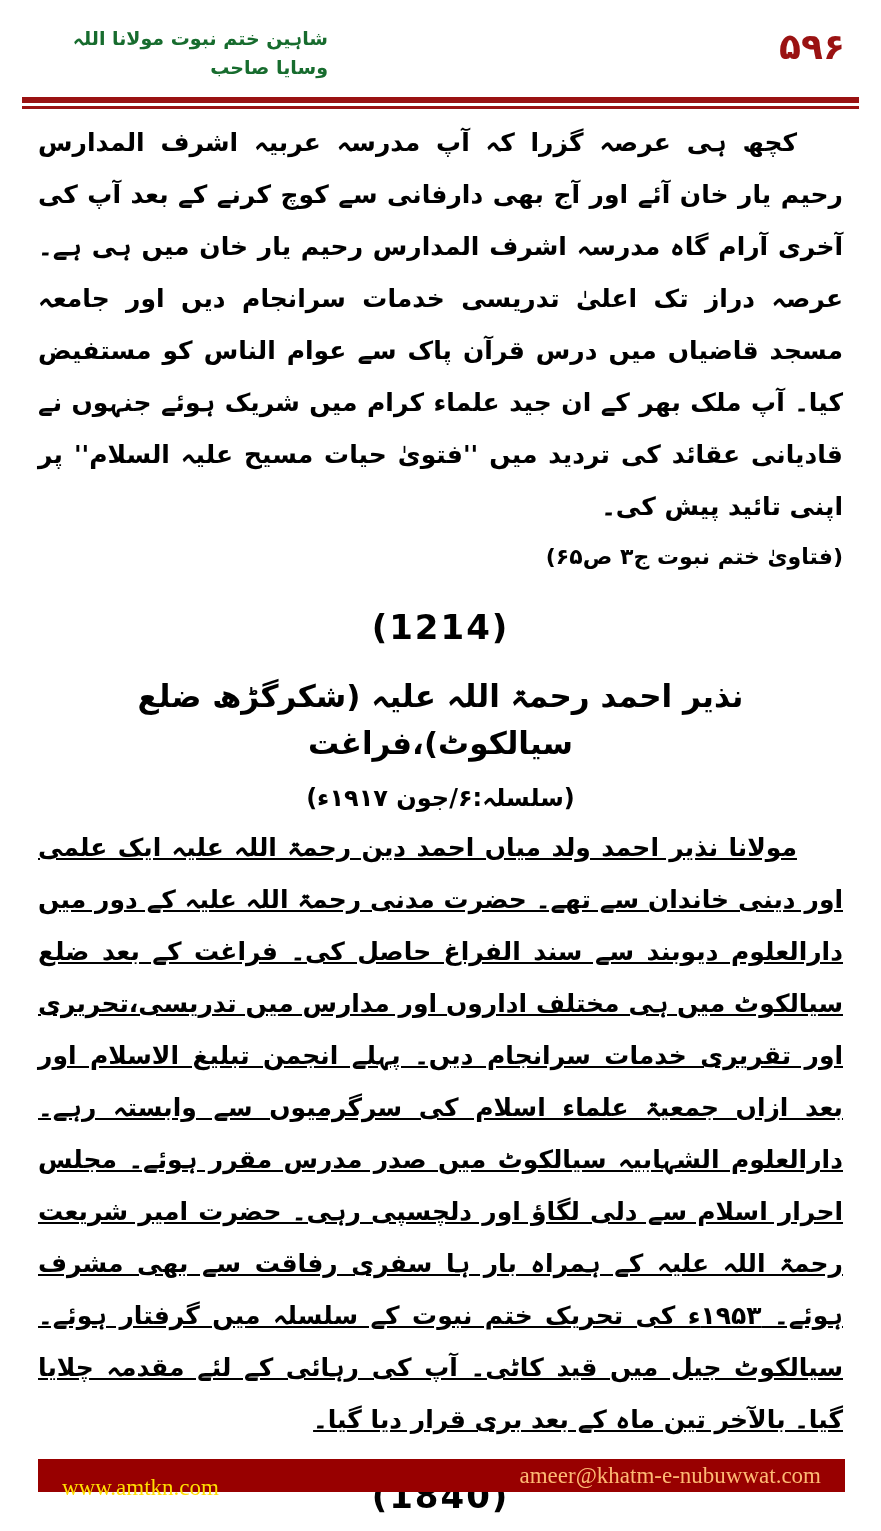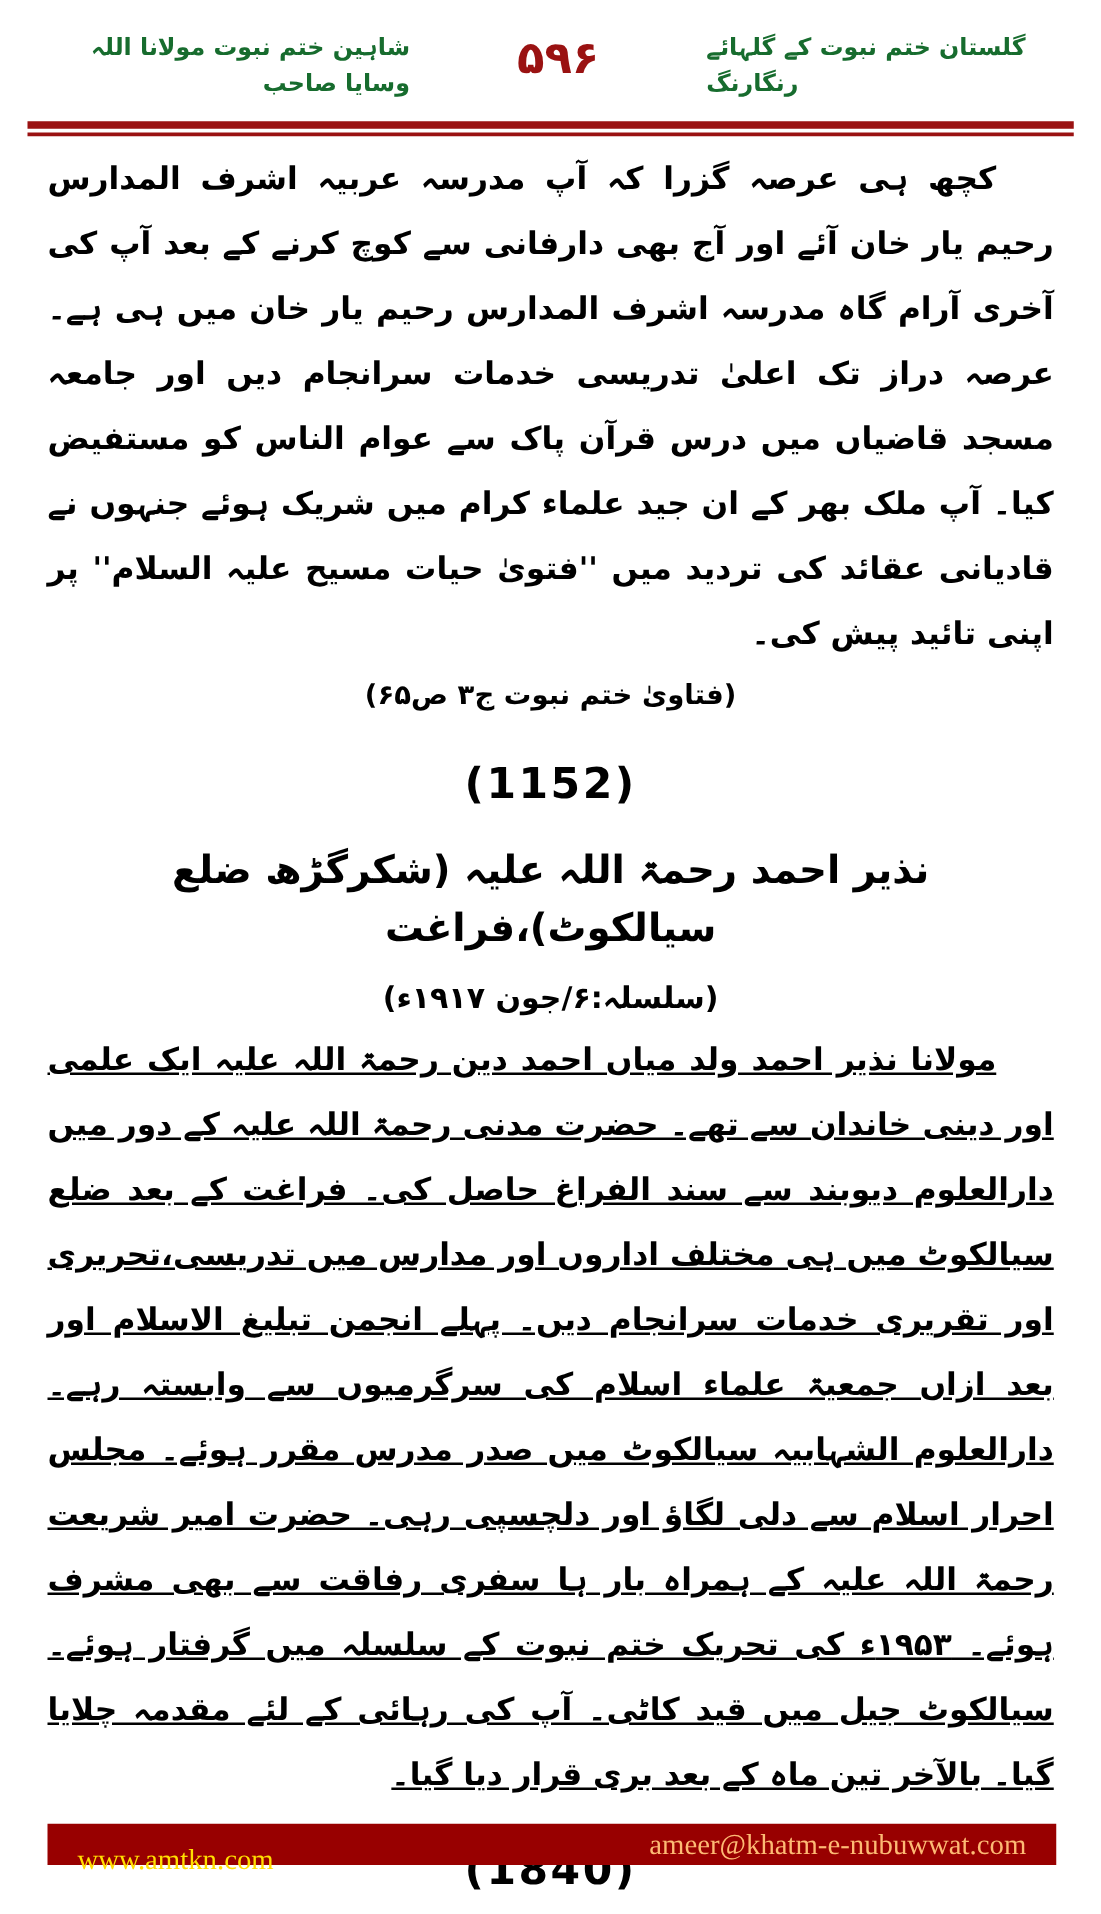--- a/index.html
+++ b/index.html
@@ -3,21 +3,21 @@
 <meta charset="utf-8">
 <style>
   * { margin:0; padding:0; box-sizing:border-box; }
   html,body { background:#ffffff; }
   .page {
     width:881px; height:1531px; background:#fff; position:relative; overflow:hidden;
     font-family:"DejaVu Sans", sans-serif; color:#000;
   }
   .page-header {
     display:flex; align-items:flex-start; justify-content:space-between;
-    padding:24px 16px 0 28px;
+    padding:24px 36px 0 28px;
   }
   .hdr-title {
     color:var(--header-green,#176c2e); font-weight:bold; font-size:19px; line-height:1.5;
     max-width:300px;
   }
   .hdr-left { text-align:right; }
   .hdr-right { text-align:left; }
   .hdr-num {
     color:var(--accent-red,#9a1212); font-weight:bold; font-size:36px;
     letter-spacing:3px; margin-top:2px;
@@ -27,21 +27,21 @@
   .rule-thin  { height:3px; background:var(--accent-red,#9a1212); margin-top:3px; }
   .body {
     direction:rtl; padding:8px 38px 0 38px;
   }
   .para {
     font-size:25px; font-weight:bold; line-height:52px;
     text-align:justify; text-align-last:right;
   }
   .indent { text-indent:46px; }
   .citation {
-    font-size:22px; font-weight:bold; text-align:center; margin-top:4px; line-height:40px;
+    font-size:22px; font-weight:bold; text-align:right; margin-top:4px; line-height:40px;
   }
   .entry-num {
     text-align:center; font-size:34px; font-weight:bold; margin-top:30px; letter-spacing:2px;
   }
   .entry-title {
     text-align:center; font-size:31px; font-weight:bold; margin-top:26px; line-height:1.5;
   }
   .entry-dates {
     text-align:center; font-size:24px; font-weight:bold; margin-top:18px;
   }
@@ -58,34 +58,33 @@
   .f-white  { color:#fdba74; }
 </style>
 </head>
 <body>
 
 <div class="page">
 
   <header class="page-header">
     <div class="hdr-title hdr-left" dir="rtl">شاہین ختم نبوت مولانا اللہ وسایا صاحب</div>
     <div class="hdr-num">۵۹۶</div>
-    <div class="hdr-title hdr-right" dir="rtl">گلستان ختم نبوت کے گلہائے رنگارنگ</div>
   </header>
 
   <div class="rule">
     <div class="rule-thick"></div>
     <div class="rule-thin"></div>
   </div>
 
   <main class="body">
     <p class="para indent">کچھ ہی عرصہ گزرا کہ آپ مدرسہ عربیہ اشرف المدارس رحیم یار خان آئے اور آج بھی دارفانی سے کوچ کرنے کے بعد آپ کی آخری آرام گاہ مدرسہ اشرف المدارس رحیم یار خان میں ہی ہے۔ عرصہ دراز تک اعلیٰ تدریسی خدمات سرانجام دیں اور جامعہ مسجد قاضیاں میں درس قرآن پاک سے عوام الناس کو مستفیض کیا۔ آپ ملک بھر کے ان جید علماء کرام میں شریک ہوئے جنہوں نے قادیانی عقائد کی تردید میں ''فتویٰ حیات مسیح علیہ السلام'' پر اپنی تائید پیش کی۔</p>
 
     <p class="citation">(فتاویٰ ختم نبوت ج۳ ص۶۵)</p>
 
-    <div class="entry-num">(1152)</div>
+    <div class="entry-num">(1214)</div>
     <h2 class="entry-title">نذیر احمد رحمۃ اللہ علیہ (شکرگڑھ ضلع سیالکوٹ)،فراغت</h2>
     <div class="entry-dates">(سلسلہ:۶/جون ۱۹۱۷ء)</div>
     <p class="para indent entry-body">مولانا نذیر احمد ولد میاں احمد دین رحمۃ اللہ علیہ ایک علمی اور دینی خاندان سے تھے۔ حضرت مدنی رحمۃ اللہ علیہ کے دور میں دارالعلوم دیوبند سے سند الفراغ حاصل کی۔ فراغت کے بعد ضلع سیالکوٹ میں ہی مختلف اداروں اور مدارس میں تدریسی،تحریری اور تقریری خدمات سرانجام دیں۔ پہلے انجمن تبلیغ الاسلام اور بعد ازاں جمعیۃ علماء اسلام کی سرگرمیوں سے وابستہ رہے۔ دارالعلوم الشہابیہ سیالکوٹ میں صدر مدرس مقرر ہوئے۔ مجلس احرار اسلام سے دلی لگاؤ اور دلچسپی رہی۔ حضرت امیر شریعت رحمۃ اللہ علیہ کے ہمراہ بار ہا سفری رفاقت سے بھی مشرف ہوئے۔ ۱۹۵۳ء کی تحریک ختم نبوت کے سلسلہ میں گرفتار ہوئے۔ سیالکوٹ جیل میں قید کاٹی۔ آپ کی رہائی کے لئے مقدمہ چلایا گیا۔ بالآخر تین ماہ کے بعد بری قرار دیا گیا۔</p>
 
     <div class="entry-num">(1840)</div>
 
   </main>
 
   <footer class="page-footer">
     <span class="f-link f-yellow">www.amtkn.com</span>

